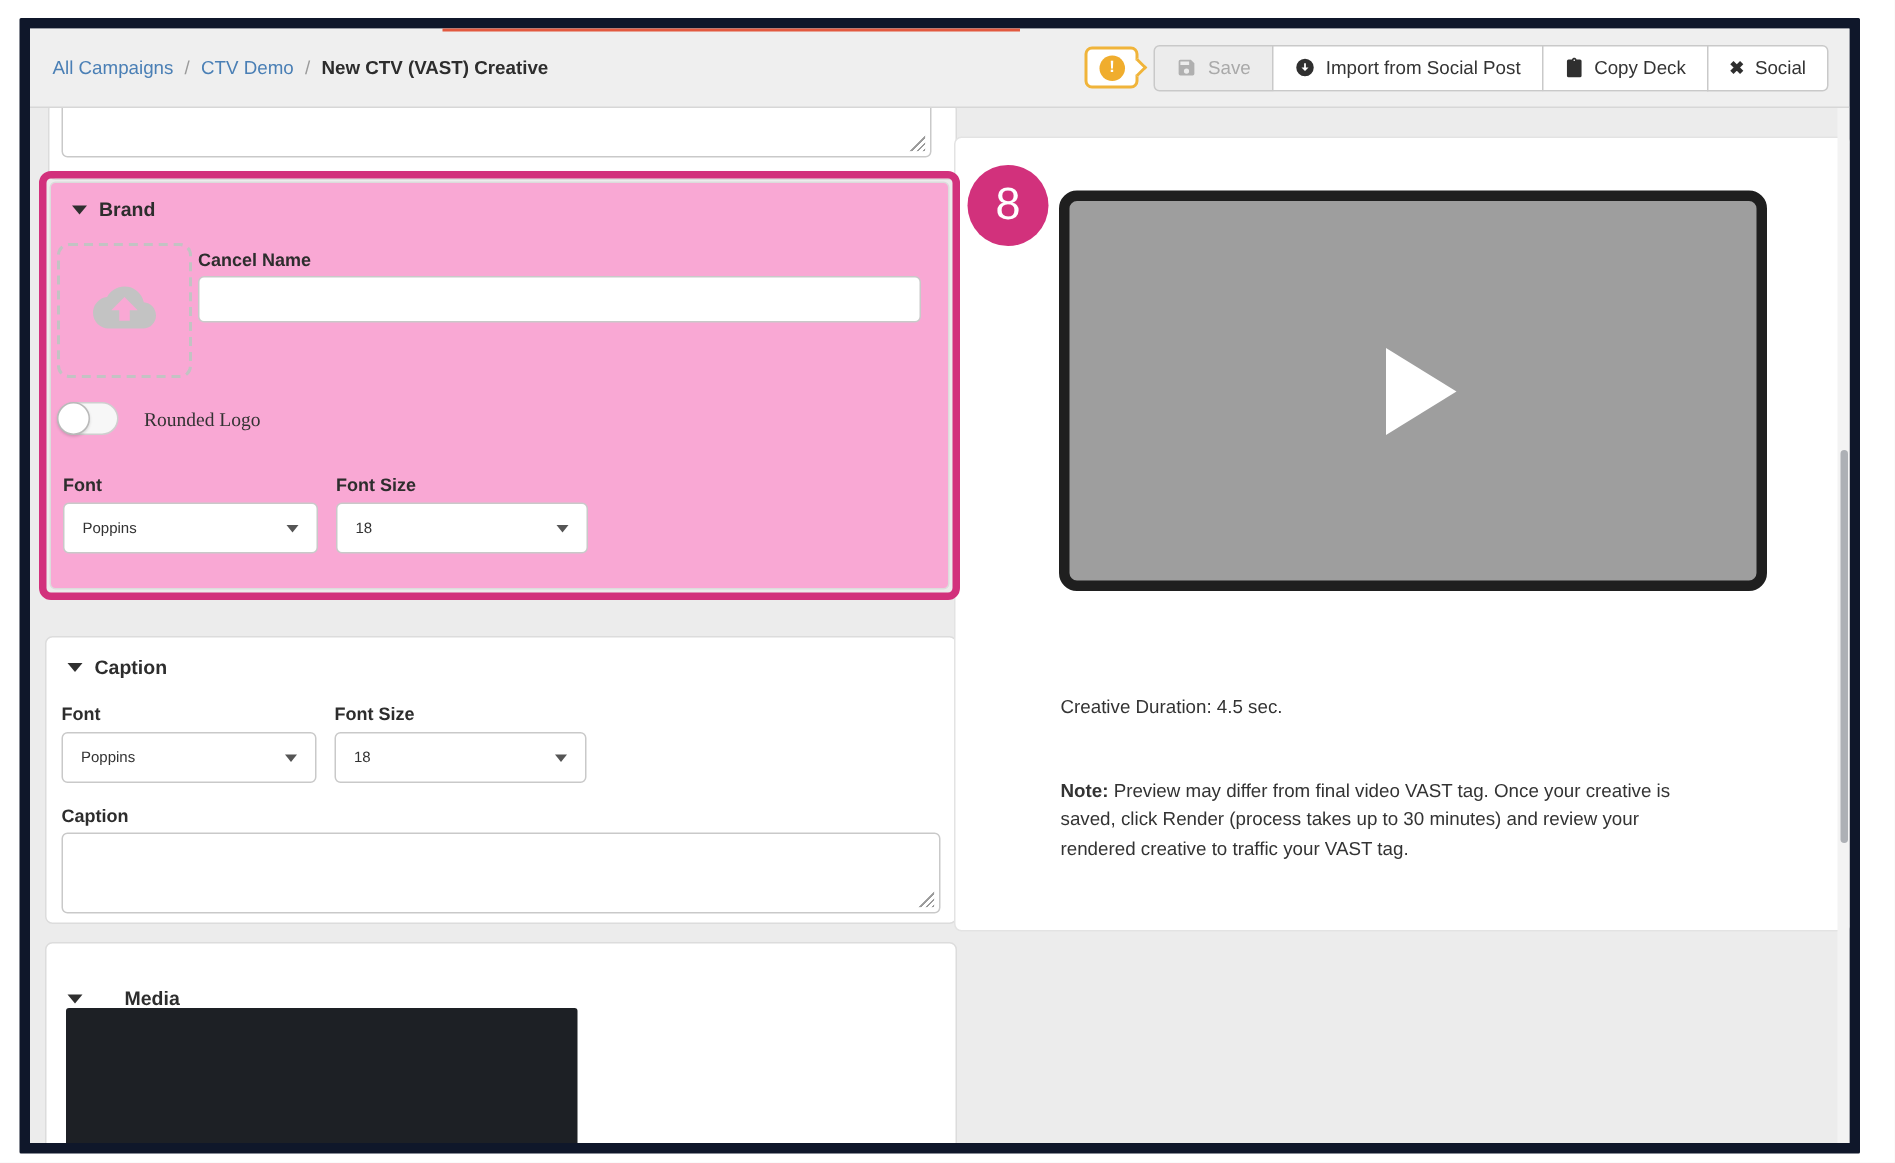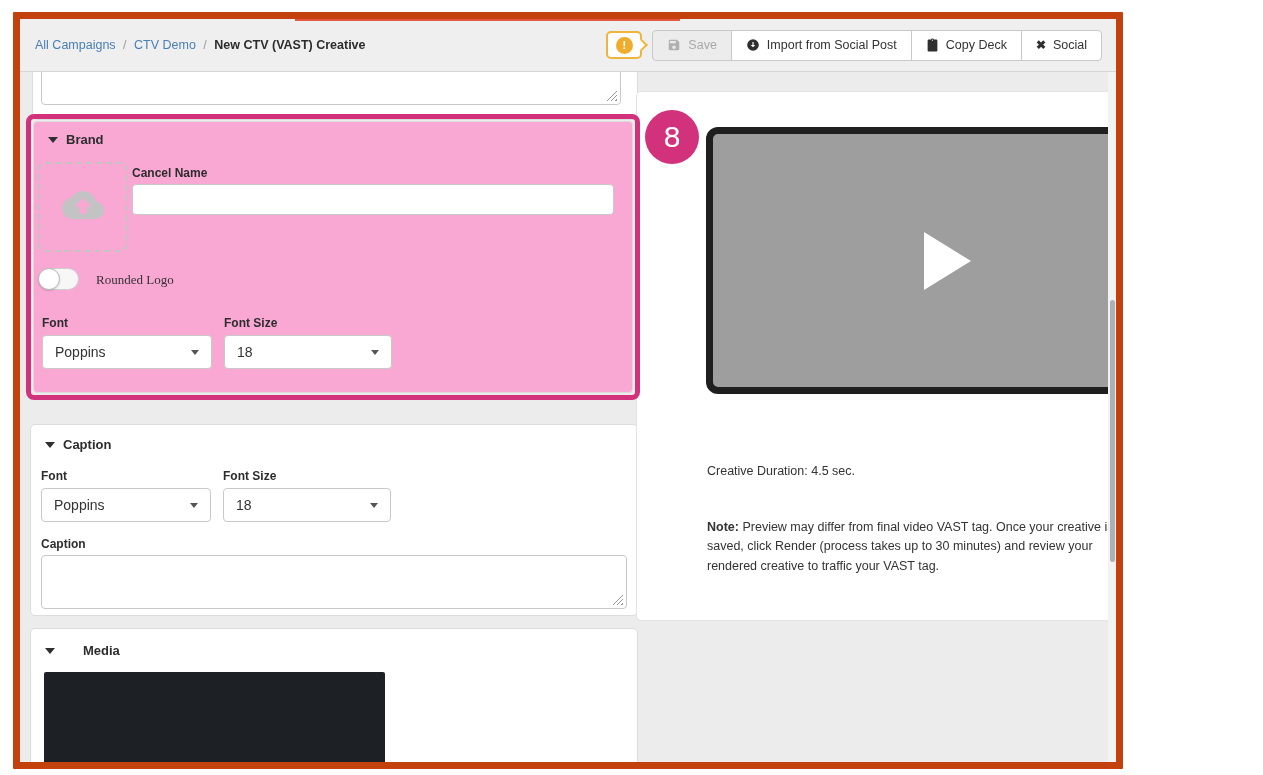--- a/index.html
+++ b/index.html
@@ -1,20 +1,20 @@
 <!DOCTYPE html>
 <html><head>
 <meta charset="utf-8">
 <style>
   * { margin:0; padding:0; box-sizing:border-box; }
   html,body { width:1263px; height:775px; background:#ffffff; font-family:"Liberation Sans", sans-serif; overflow:hidden; }
 
   .frame {
-    position:absolute; left:13px; top:12px; width:1110px; height:757px;
-    border:7px solid #c2410c; background:#ececec; border-radius:1px;
+    position:absolute; left:13px; top:12px; width:1227px; height:757px;
+    border:7px solid #0f172a; background:#ececec; border-radius:1px;
   }
   .frame-inner { position:absolute; left:0; top:0; right:0; bottom:0; overflow:hidden; }
 
   .orange-accent { position:absolute; left:275px; top:-2px; width:385px; height:4px; background:#e2593f; z-index:30; }
 
   
   .topbar {
     position:absolute; left:0; top:0; width:100%; height:53px;
     background:#efefef; border-bottom:1px solid #d7d7d7; z-index:20;
     display:flex; align-items:center; justify-content:space-between; padding:0 14px 0 15px;
@@ -64,21 +64,21 @@
 
   .text-input { position:absolute; background:#fff; border:1px solid #c9c9c9; border-radius:4px;
     font-family:"Liberation Sans", sans-serif; font-size:13px; color:#333; padding:0 10px; outline:none; }
   .text-area { position:absolute; background:#fff; border:1px solid #c9c9c9; border-radius:4px; }
   .resize-handle { position:absolute; right:3px; bottom:3px; width:11px; height:11px;
     background:repeating-linear-gradient(135deg, transparent 0 2px, #9a9a9a 2px 3px);
     clip-path:polygon(100% 0, 100% 100%, 0 100%); }
 
   .select { position:absolute; height:34px; background:#fff; border:1px solid #c9c9c9; border-radius:4px;
     display:flex; align-items:center; justify-content:space-between; padding:0 12px; cursor:pointer; }
-  .select .val { font-size:14px; color:#333; }
+  .select .val { font-size:10px; color:#333; }
   .select .sel-caret { width:0; height:0; border-left:4px solid transparent; border-right:4px solid transparent; border-top:5px solid #555; }
 
   .upload-box { position:absolute; width:90px; height:90px; border:2px dashed #c3c3c3; border-radius:8px;
     display:flex; align-items:center; justify-content:center; cursor:pointer; }
 
   .toggle { position:absolute; width:41px; height:22px; background:#f7f7f7; border:1px solid #cfcfcf; border-radius:12px; cursor:pointer; }
   .toggle .knob { position:absolute; left:-1px; top:-1px; width:22px; height:22px; background:#fff;
     border:1px solid #b9b9b9; border-radius:50%; box-shadow:0 1px 2px rgba(0,0,0,0.15); }
   .toggle-label { position:absolute; font-size:13px; color:#333; }
 
@@ -222,21 +222,21 @@
           <span class="sel-caret"></span>
         </div>
 
         <span class="field-label" style="left:10px; top:112px;">Caption</span>
         <div class="text-area" style="left:10px; top:130px; width:586px; height:54px;">
           <span class="resize-handle"></span>
         </div>
       </div>
 
       <div class="card" style="left:10px; top:540px; width:608px; height:220px;">
-        <div class="sec-head" style="left:14px; top:14px;gap:28px;">
+        <div class="sec-head" style="left:14px; top:29px;gap:28px;">
           <span class="caret-down"></span>
           <span class="sec-title">Media</span>
         </div>
         <div class="media-thumb" style="left:13px; top:43px; width:341px; height:170px;"></div>
       </div>
 
       <div class="card" style="left:616px; top:3px; width:598px; height:530px; border-color:#e3e3e3;">
         <div class="video-box" style="left:69px; top:35px; width:472px; height:267px;">
           <span class="play-tri"></span>
         </div>

